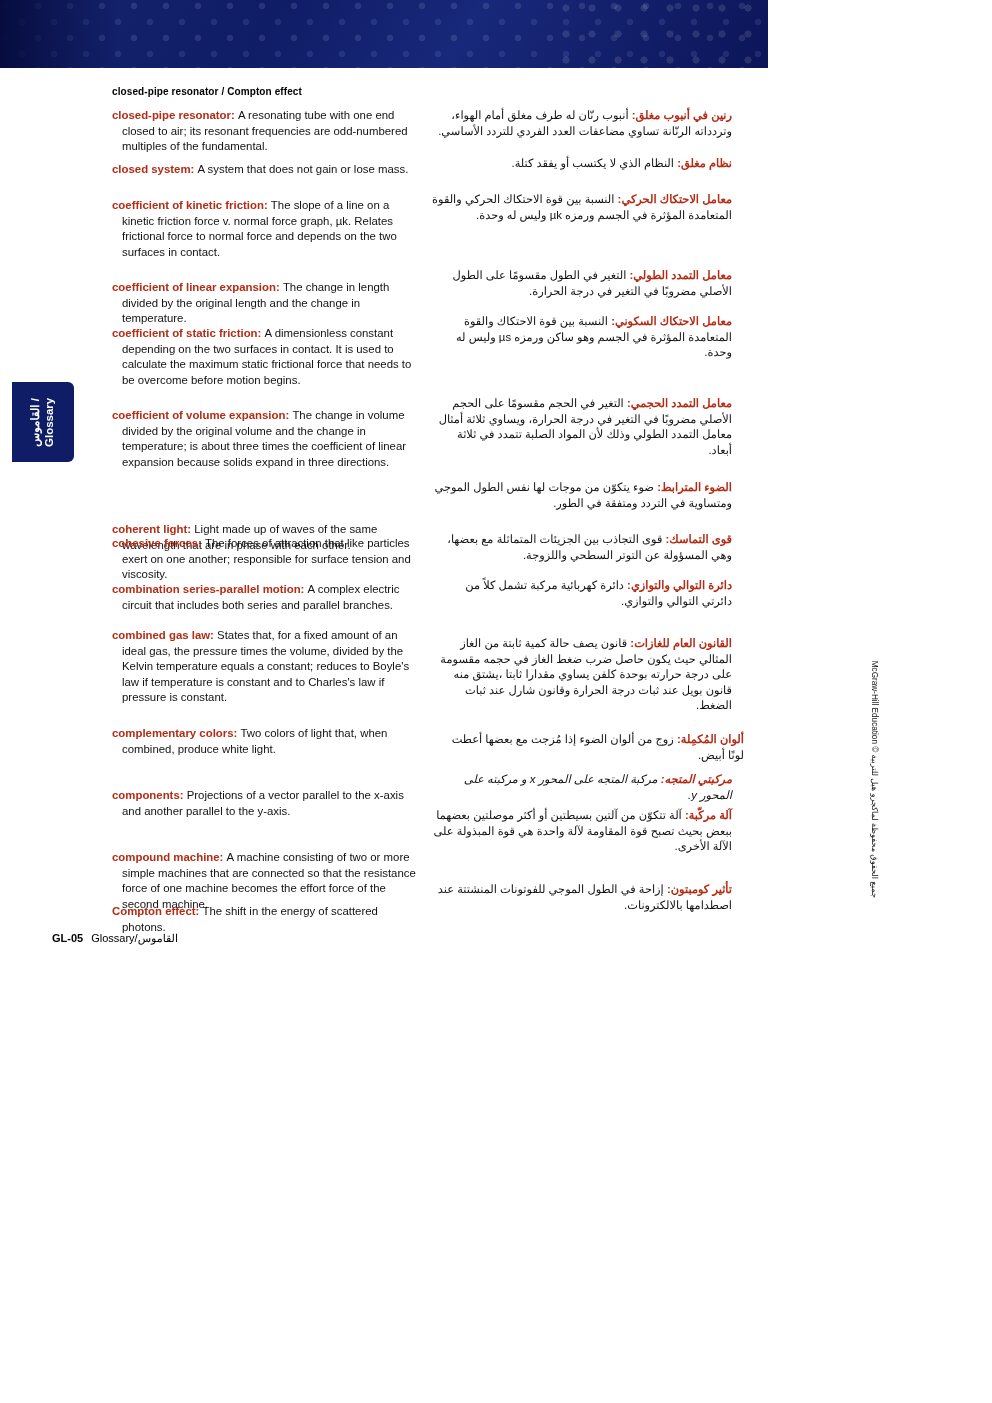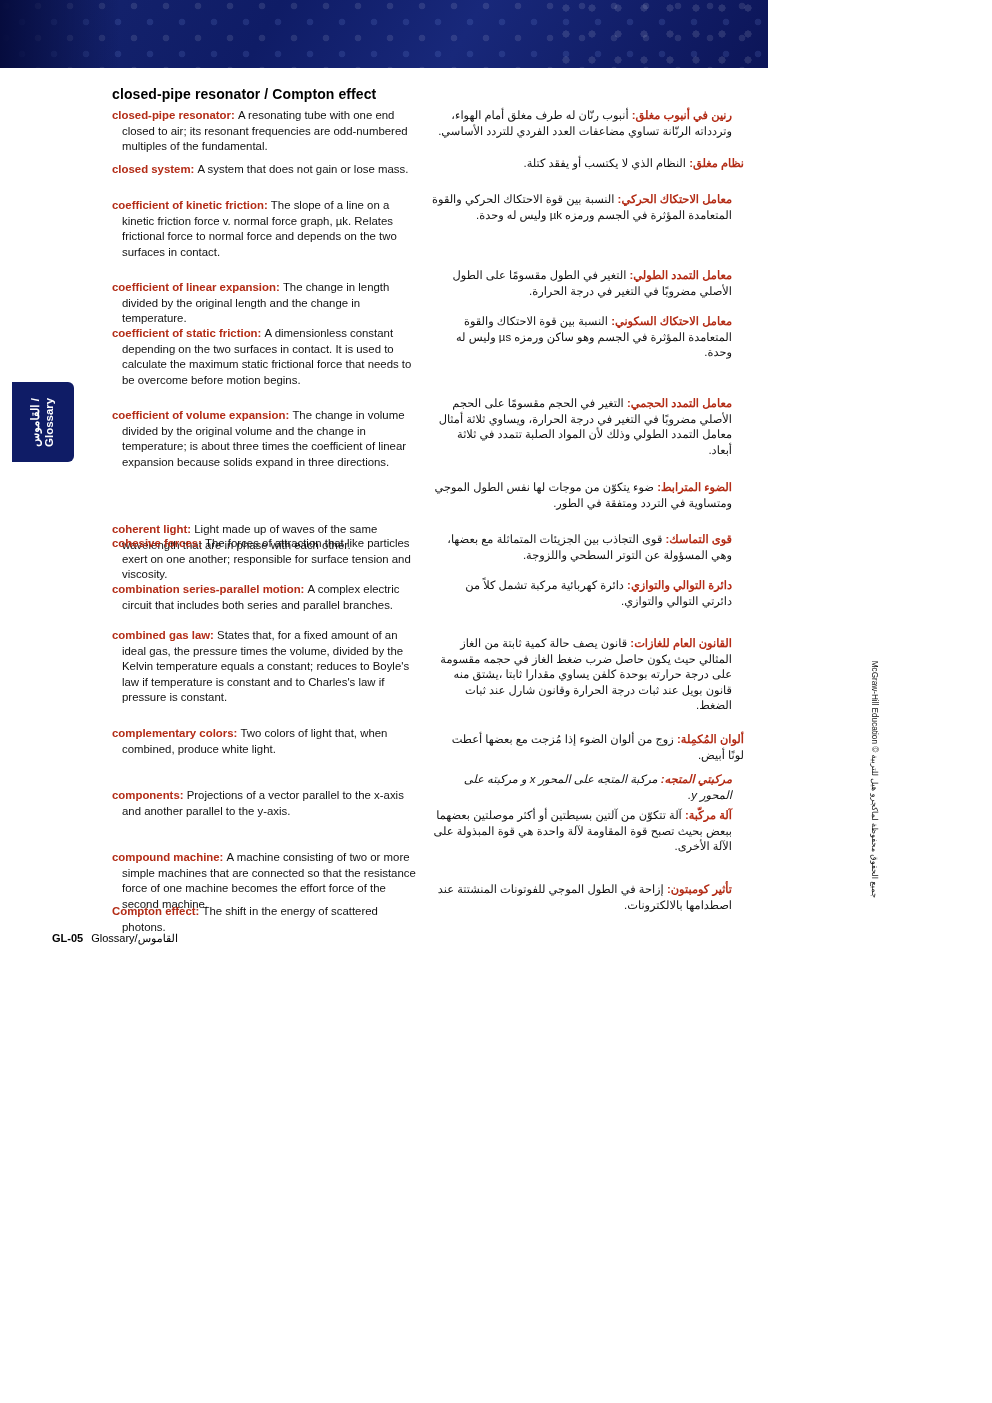--- a/index.html
+++ b/index.html
@@ -68,21 +68,21 @@
     text-align: center;
   }
   .side-tab-inner .ar { font-size: 11.5px; display: block; }
   .side-tab-inner .en { font-size: 11.5px; display: block; }
 
   
   .running-head {
     position: absolute;
     left: 112px;
     top: 86px;
-    font-size: 14px;
+    font-size: 10px;
     font-weight: bold;
     color: #000000;
     letter-spacing: 0.1px;
   }
 
   
   .col-en {
     position: absolute;
     left: 112px;
     top: 108px;
@@ -179,21 +179,21 @@
     <div class="entry" style="position: absolute; top: 474px; left: 0px; width: 300px;"><span class="term">combination series-parallel motion: </span><span class="def">A complex electric circuit that includes both series and parallel branches.</span></div>
     <div class="entry" style="position: absolute; top: 520px; left: 0px; width: 300px;"><span class="term">combined gas law: </span><span class="def">States that, for a fixed amount of an ideal gas, the pressure times the volume, divided by the Kelvin temperature equals a constant; reduces to Boyle's law if temperature is constant and to Charles's law if pressure is constant.</span></div>
     <div class="entry" style="position: absolute; top: 618px; left: 0px; width: 300px;"><span class="term">complementary colors: </span><span class="def">Two colors of light that, when combined, produce white light.</span></div>
     <div class="entry" style="position: absolute; top: 680px; left: 0px; width: 300px;"><span class="term">components: </span><span class="def">Projections of a vector parallel to the x-axis and another parallel to the y-axis.</span></div>
     <div class="entry" style="position: absolute; top: 742px; left: 0px; width: 300px;"><span class="term">compound machine: </span><span class="def">A machine consisting of two or more simple machines that are connected so that the resistance force of one machine becomes the effort force of the second machine.</span></div>
     <div class="entry" style="position: absolute; top: 796px; left: 0px; width: 300px;"><span class="term">Compton effect: </span><span class="def">The shift in the energy of scattered photons.</span></div>
   </div>
 
 <div class="col-ar" id="col-ar" style="position: absolute;">
     <div class="entry" style="position: absolute; top: 0px; left: 0px; width: 300px;"><span class="term-ar">رنين في أنبوب مغلق: </span><span class="def">أنبوب رنّان له طرف مغلق أمام الهواء، وتردداته الرنّانة تساوي مضاعفات العدد الفردي للتردد الأساسي.</span></div>
-    <div class="entry" style="position: absolute; top: 48px; left: 12px; width: 300px;"><span class="term-ar">نظام مغلق: </span><span class="def">النظام الذي لا يكتسب أو يفقد كتلة.</span></div>
+    <div class="entry" style="position: absolute; top: 48px; left: 0px; width: 300px;"><span class="term-ar">نظام مغلق: </span><span class="def">النظام الذي لا يكتسب أو يفقد كتلة.</span></div>
     <div class="entry" style="position: absolute; top: 84px; left: 0px; width: 300px;"><span class="term-ar">معامل الاحتكاك الحركي: </span><span class="def">النسبة بين قوة الاحتكاك الحركي والقوة المتعامدة المؤثرة في الجسم ورمزه µk وليس له وحدة.</span></div>
     <div class="entry" style="position: absolute; top: 160px; left: 0px; width: 300px;"><span class="term-ar">معامل التمدد الطولي: </span><span class="def">التغير في الطول مقسومًا على الطول الأصلي مضروبًا في التغير في درجة الحرارة.</span></div>
     <div class="entry" style="position: absolute; top: 206px; left: 0px; width: 300px;"><span class="term-ar">معامل الاحتكاك السكوني: </span><span class="def">النسبة بين قوة الاحتكاك والقوة المتعامدة المؤثرة في الجسم وهو ساكن ورمزه µs وليس له وحدة.</span></div>
     <div class="entry" style="position: absolute; top: 288px; left: 0px; width: 300px;"><span class="term-ar">معامل التمدد الحجمي: </span><span class="def">التغير في الحجم مقسومًا على الحجم الأصلي مضروبًا في التغير في درجة الحرارة، ويساوي ثلاثة أمثال معامل التمدد الطولي وذلك لأن المواد الصلبة تتمدد في ثلاثة أبعاد.</span></div>
     <div class="entry" style="position: absolute; top: 372px; left: 0px; width: 300px;"><span class="term-ar">الضوء المترابط: </span><span class="def">ضوء يتكوّن من موجات لها نفس الطول الموجي ومتساوية في التردد ومتفقة في الطور.</span></div>
     <div class="entry" style="position: absolute; top: 424px; left: 0px; width: 300px;"><span class="term-ar">قوى التماسك: </span><span class="def">قوى التجاذب بين الجزيئات المتماثلة مع بعضها، وهي المسؤولة عن التوتر السطحي واللزوجة.</span></div>
     <div class="entry" style="position: absolute; top: 470px; left: 0px; width: 300px;"><span class="term-ar">دائرة التوالي والتوازي: </span><span class="def">دائرة كهربائية مركبة تشمل كلاً من دائرتي التوالي والتوازي.</span></div>
     <div class="entry" style="position: absolute; top: 528px; left: 0px; width: 300px;"><span class="term-ar">القانون العام للغازات: </span><span class="def">قانون يصف حالة كمية ثابتة من الغاز المثالي حيث يكون حاصل ضرب ضغط الغاز في حجمه مقسومة على درجة حرارته بوحدة كلفن يساوي مقدارا ثابتا ،يشتق منه قانون بويل عند ثبات درجة الحرارة وقانون شارل عند ثبات الضغط.</span></div>
     <div class="entry" style="position: absolute; top: 624px; left: 0px; width: 300px; margin-left: 12px;"><span class="term-ar">ألوان المُكمِلة: </span><span class="def">زوج من ألوان الضوء إذا مُزجت مع بعضها أعطت لونًا أبيض.</span></div>
     <div class="entry" style="position: absolute; top: 664px; left: 0px; width: 300px; font-style: italic;"><span class="term-ar">مركبتي المتجه: </span><span class="def">مركبة المتجه على المحور x و مركبته على المحور y.</span></div>

